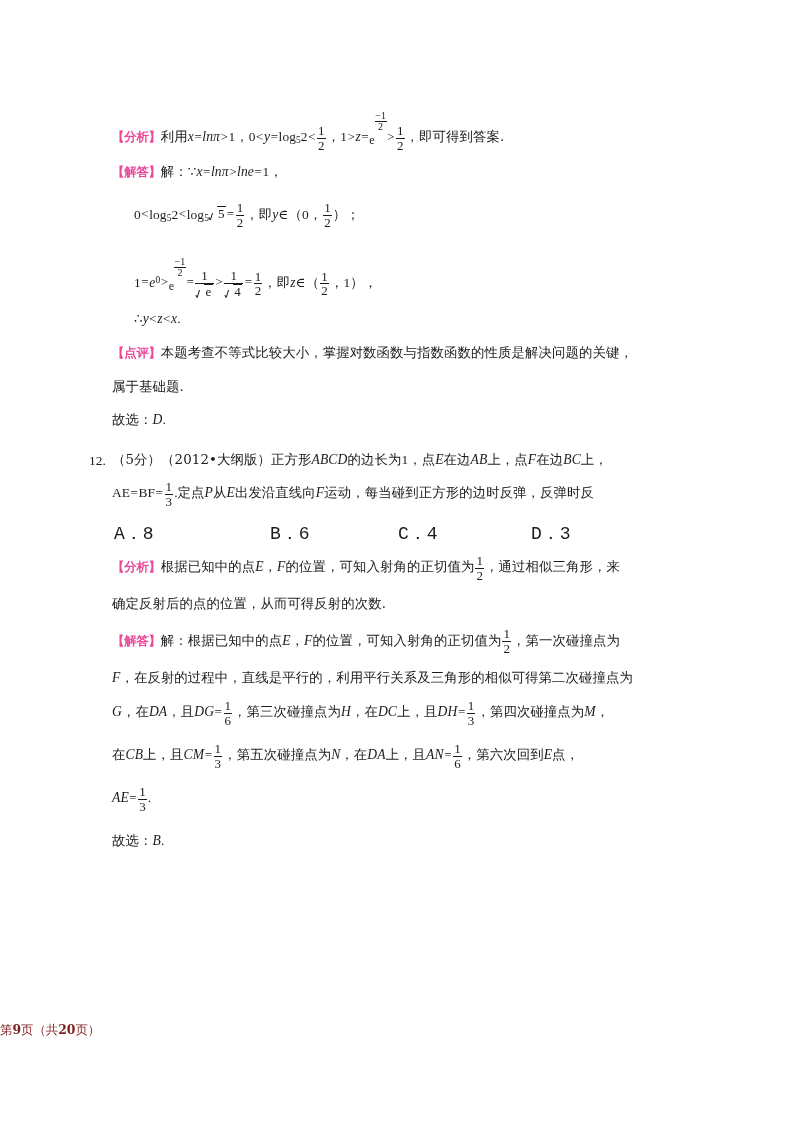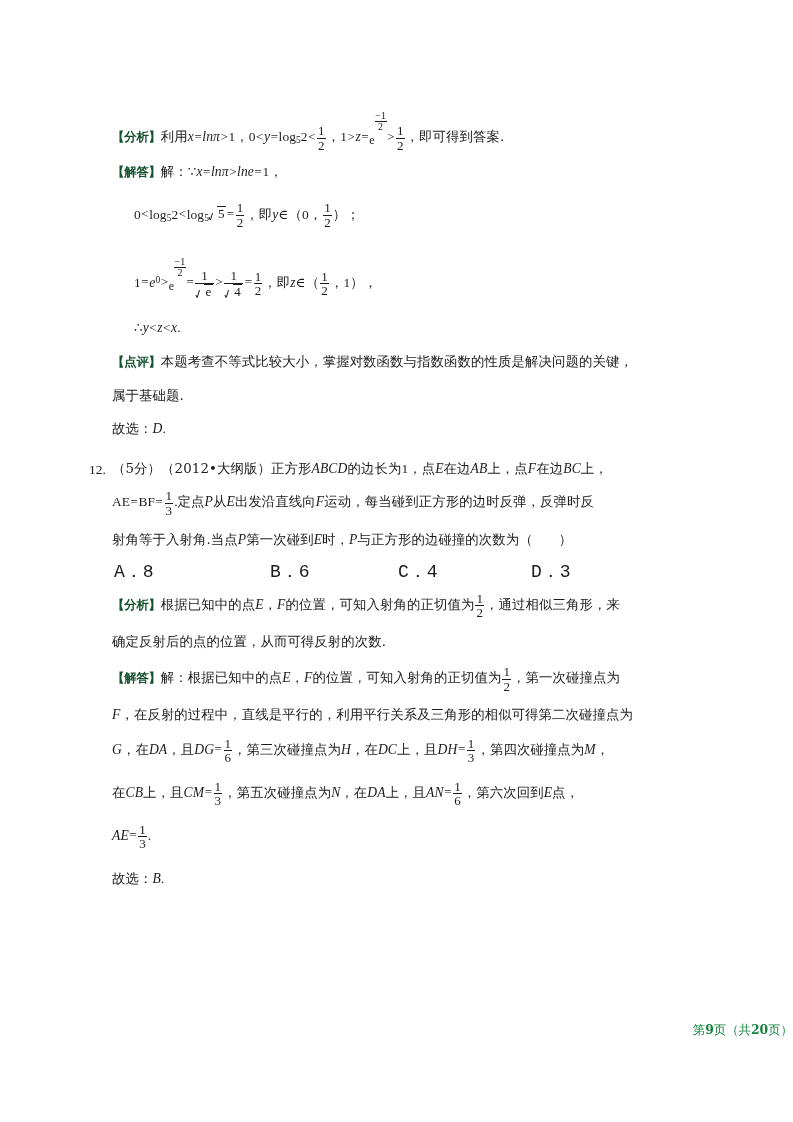--- a/index.html
+++ b/index.html
@@ -35,21 +35,21 @@
     margin: 0 0 0 0;
     white-space: nowrap;
     letter-spacing: 0.1px;
   }
   .blk {
     position: relative;
   }
   .indent { padding-left: 22px; }
 
   .tag {
-    color: #14532d;
+    color: #ec4899;
     font-family: "DejaVu Sans", "Liberation Sans", sans-serif;
     font-size: 12.4px;
     font-weight: 600;
     letter-spacing: -0.2px;
   }
   .cn {
     font-family: "DejaVu Serif", "Liberation Serif", serif;
     font-size: 13.4px;
   }
   .mi {
@@ -178,24 +178,24 @@
     font-size: 18px;
     font-family: Liberation Mono, monospace;
     white-space: nowrap;
   }
 
   .footer {
     position: absolute;
     left: 0;
     top: 1022px;
     width: 793px;
-    text-align: right;
+    text-align: left;
     font-family: "DejaVu Serif", "Liberation Serif", serif;
     font-size: 12.4px;
-    color: #15803d;
+    color: #7f1d1d;
   }
   .footer b { font-weight: 700; }
 </style>
 </head>
 <body>
 
 <div class="page">
   <div class="content">
 
     <div class="blk" style="margin-top:8px;">
@@ -215,21 +215,21 @@
         <span class="mn">0</span><span class="op">&lt;</span><span class="mn">log</span><span class="mn sub">5</span><span class="mn">2</span><span class="op">&lt;</span><span class="mn">log</span><span class="mn sub">5</span><span class="rad"><span class="radicand">5</span></span><span class="op">=</span><span class="frac"><span class="num">1</span><span class="den">2</span></span><span class="cn">，</span><span class="cn">即</span><span class="mi">y</span><span class="mn">∈</span><span class="cn">（</span><span class="mn">0</span><span class="cn">，</span><span class="frac"><span class="num">1</span><span class="den">2</span></span><span class="cn">）</span><span class="cn">；</span>
       </div>
     </div>
 
     <div class="blk indent" style="margin-top:29px;">
       <div class="line" style="height:32px;">
         <span class="mn">1</span><span class="op">=</span><span class="mi">e</span><span class="mn sup">0</span><span class="op">&gt;</span><span class="ebase">e</span><span class="expfrac"><span class="num">−1</span><span class="den">2</span></span><span class="op">=</span><span class="frac radden"><span class="num">1</span><span class="den"><span class="rad"><span class="radicand">e</span></span></span></span><span class="op">&gt;</span><span class="frac radden"><span class="num">1</span><span class="den"><span class="rad"><span class="radicand">4</span></span></span></span><span class="op">=</span><span class="frac"><span class="num">1</span><span class="den">2</span></span><span class="cn">，</span><span class="cn">即</span><span class="mi">z</span><span class="mn">∈</span><span class="cn">（</span><span class="frac"><span class="num">1</span><span class="den">2</span></span><span class="cn">，</span><span class="mn">1</span><span class="cn">）</span><span class="cn">，</span>
       </div>
     </div>
 
-    <div class="blk indent" style="margin-top:31px;">
+    <div class="blk indent" style="margin-top:22px;">
       <div class="line">
         <span class="mn">∴</span><span class="mi">y</span><span class="op">&lt;</span><span class="mi">z</span><span class="op">&lt;</span><span class="mi">x</span><span class="mn">.</span>
       </div>
     </div>
 
     <div class="blk" style="margin-top:21px;">
       <div class="line">
         <span class="tag">【点评】</span><span class="cn">本题考查不等式比较大小，掌握对数函数与指数函数的性质是解决问题的关键，</span>
       </div>
       <div class="line" style="margin-top:20px;">
@@ -246,23 +246,20 @@
     <div class="blk qhead" style="margin-top:26px;">
       <span class="qnum">12.</span>
       <div class="line">
         <span class="cn">（5分）</span><span class="cn">（2012•大纲版）</span><span class="cn">正方形</span><span class="mi">ABCD</span><span class="cn">的边长为</span><span class="mn">1</span><span class="cn">，点</span><span class="mi">E</span><span class="cn">在边</span><span class="mi">AB</span><span class="cn">上，点</span><span class="mi">F</span><span class="cn">在边</span><span class="mi">BC</span><span class="cn">上，</span>
       </div>
 
       <div class="line" style="margin-top:11px;height:32px;">
         <span class="mn">AE</span><span class="op">=</span><span class="mn">BF</span><span class="op">=</span><span class="frac"><span class="num">1</span><span class="den">3</span></span><span class="mn">.</span><span class="cn">定点</span><span class="mi">P</span><span class="cn">从</span><span class="mi">E</span><span class="cn">出发沿直线向</span><span class="mi">F</span><span class="cn">运动，每当碰到正方形的边时反弹，反弹时反</span>
       </div>
 
-      <div class="line" style="margin-top:15px;">
-        <span class="cn">射角等于入射角.当点</span><span class="mi">P</span><span class="cn">第一次碰到</span><span class="mi">E</span><span class="cn">时，</span><span class="mi">P</span><span class="cn">与正方形的边碰撞的次数为（</span><span style="display:inline-block;width:26px;"></span><span class="cn">）</span>
-      </div>
 
       <div class="choices" style="margin-top:12px;">
         <span class="choice" style="left:2px;">
           <span>A．</span><span>8</span>
         </span>
         <span class="choice" style="left:158px;">
           <span>B．</span><span>6</span>
         </span>
         <span class="choice" style="left:286px;">
           <span>C．</span><span>4</span>

